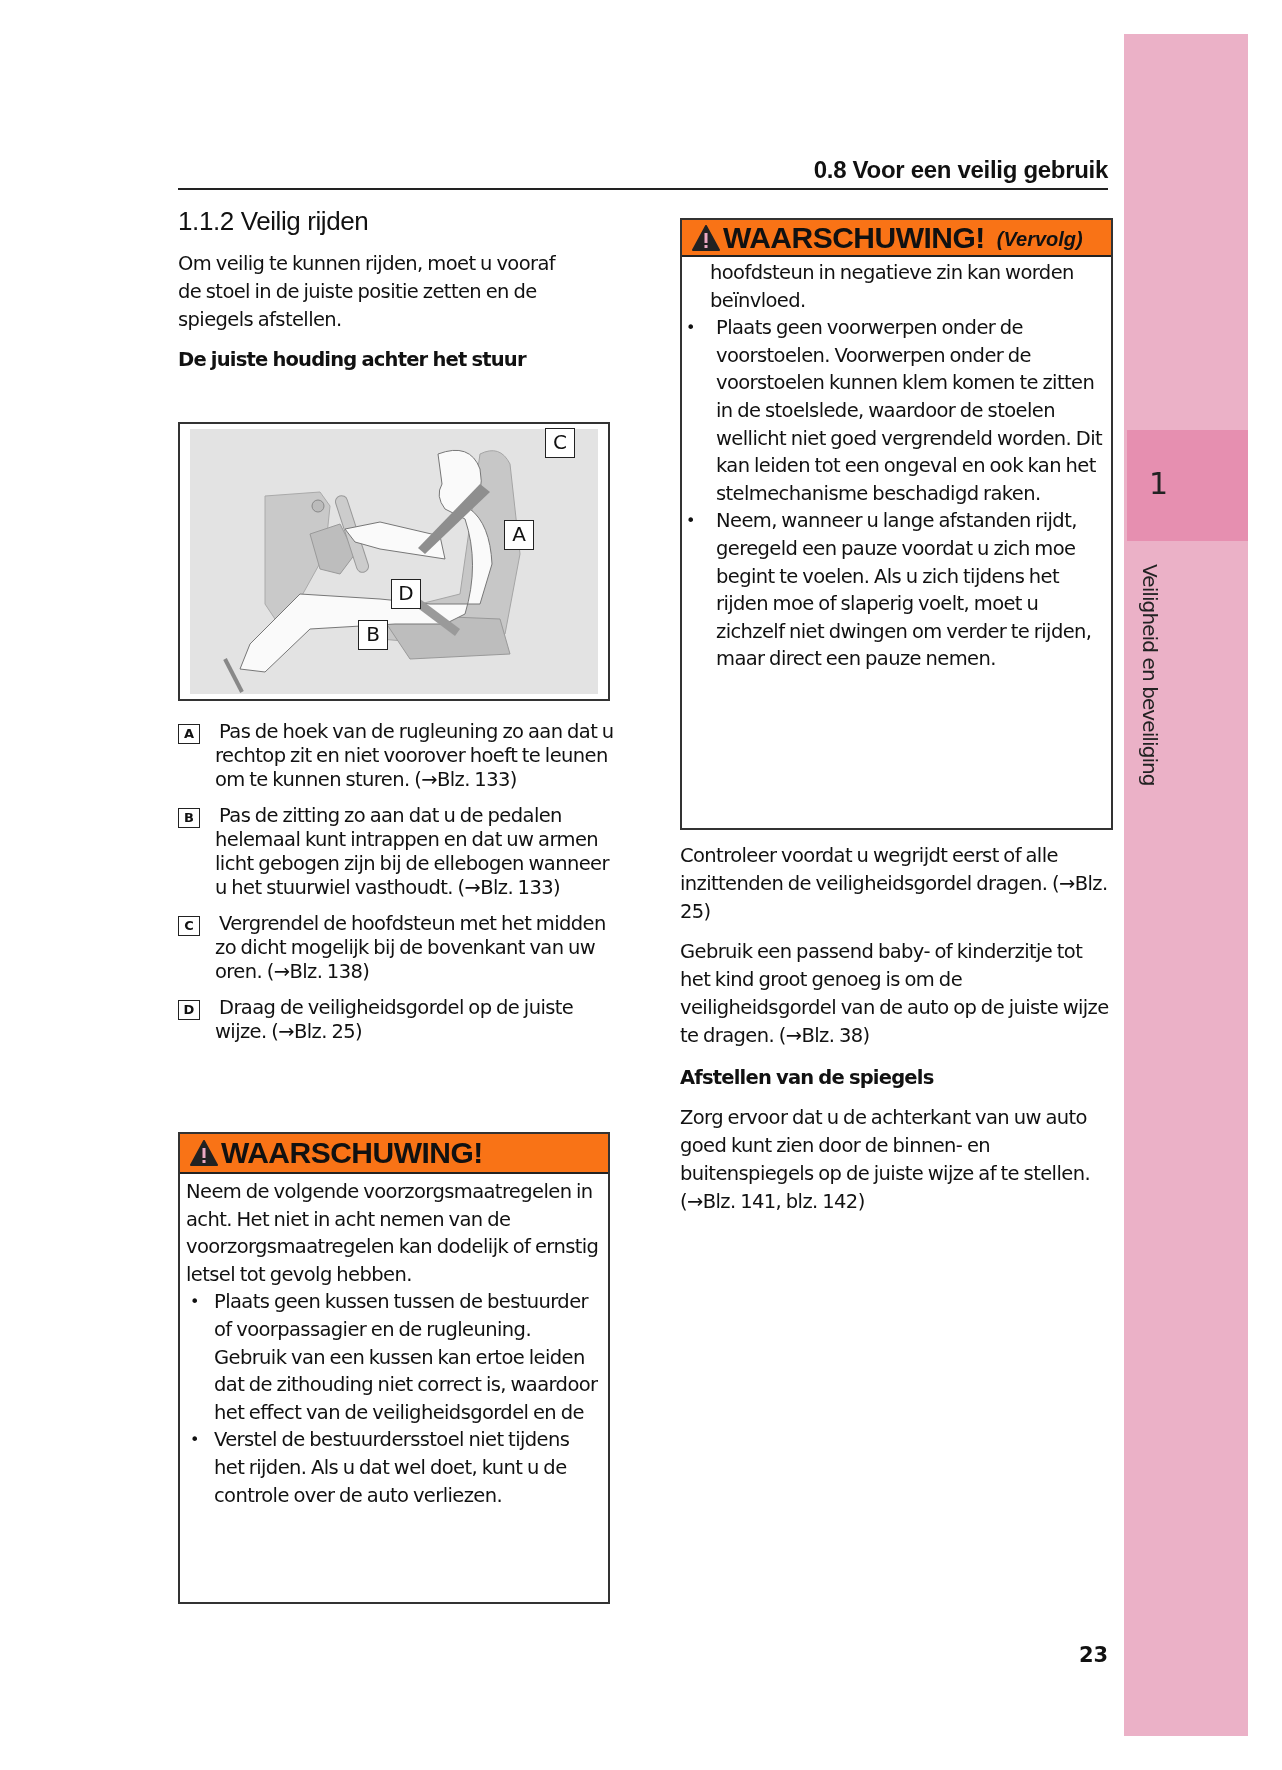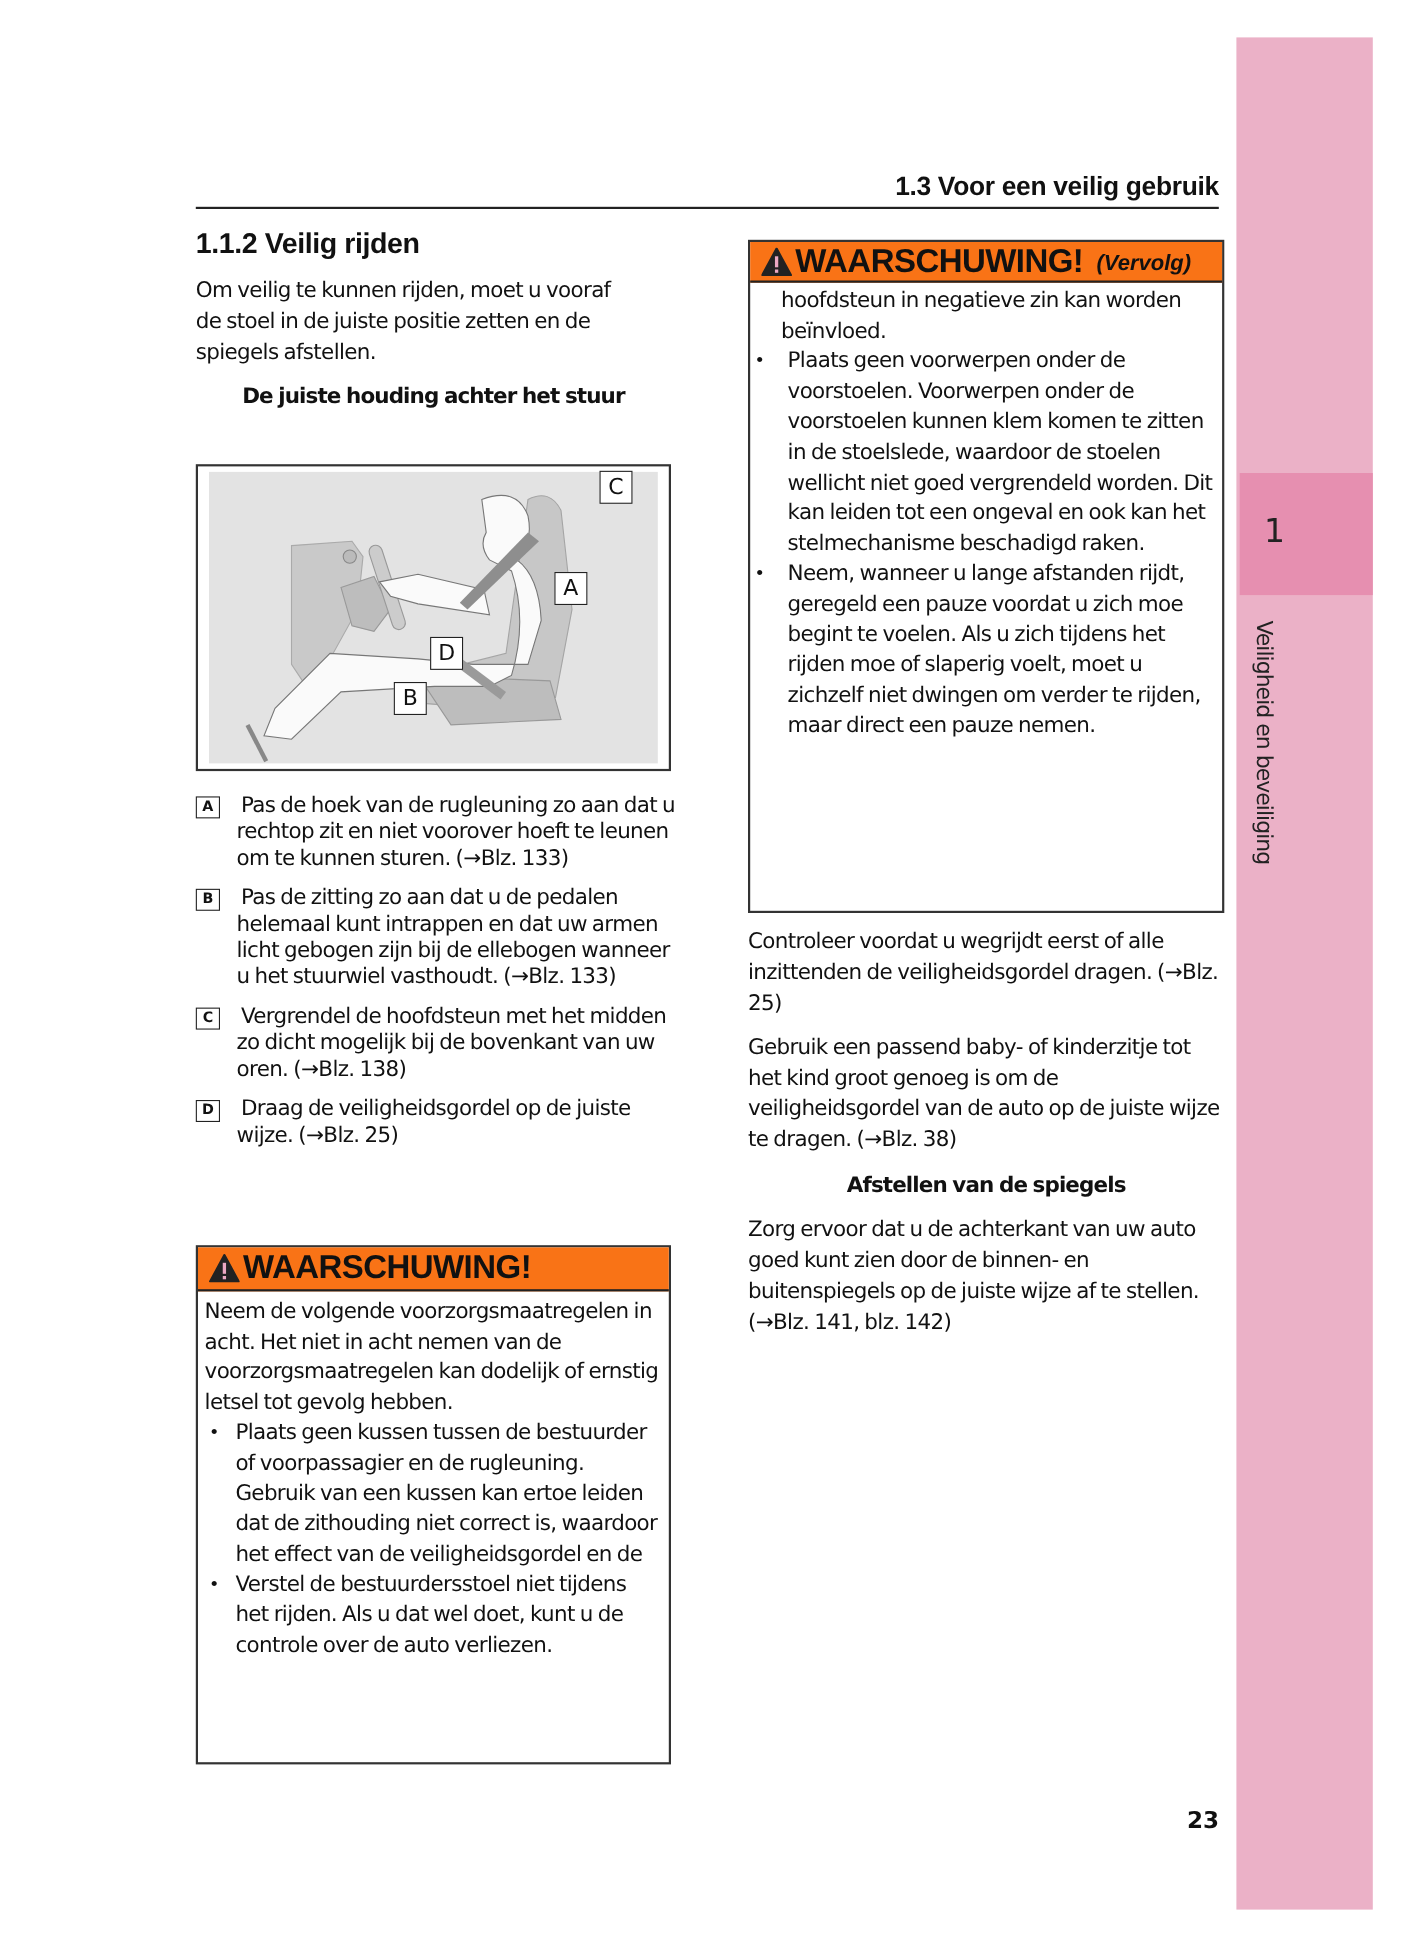--- a/index.html
+++ b/index.html
@@ -13,30 +13,30 @@
   .page-header .section {
     position: absolute; right: 0; top: 4px;
     font-family: "Liberation Sans", sans-serif; font-weight: bold; font-size: 24px;
     letter-spacing: -0.3px;
   }
 
   .col-left { position: absolute; left: 178px; top: 206px; width: 432px; }
   .col-right { position: absolute; left: 680px; top: 218px; width: 433px; }
 
   .h2 {
-    font-family: "Liberation Sans", sans-serif; font-weight: bold; font-size: 26px;
+    font-family: "Liberation Sans", sans-serif; font-weight: normal; font-size: 26px;
     letter-spacing: -0.4px; height: 44px;
   }
   .p {
     font-family: "DejaVu Sans", sans-serif; font-size: 19.5px; line-height: 28px;
     letter-spacing: -0.6px; word-spacing: -1px;
   }
   .h3 {
     font-family: "DejaVu Sans", sans-serif; font-weight: bold; font-size: 19.5px;
-    letter-spacing: -0.8px; word-spacing: -1px; line-height: 28px; text-align: center;
+    letter-spacing: -0.8px; word-spacing: -1px; line-height: 28px;
   }
 
   .figure {
     position: absolute; left: 0; top: 216px; width: 432px; height: 279px;
     border: 2px solid #333; background: #fff;
   }
   .figure .bg { position: absolute; left: 10px; top: 5px; right: 10px; bottom: 5px; background: #e3e3e3; }
   .figure svg { position: absolute; left: 0; top: 0; }
   .callout {
     position: absolute; width: 30px; height: 30px; border: 1.5px solid #222; background: #fff;
@@ -96,21 +96,21 @@
   }
   .page-number {
     position: absolute; left: 1079px; top: 1643px;
     font-family: "DejaVu Sans", sans-serif; font-weight: bold; font-size: 21px; color: #111;
   }
 </style>
 </head>
 <body>
 
 <div class="page-header">
-  <span class="section">1.3  Voor een veilig gebruik</span>
+  <span class="section">0.8  Voor een veilig gebruik</span>
 </div>
 
 <div class="col-left">
   <div class="h2">1.1.2  Veilig rijden</div>
   <div class="p" style="width:400px;">Om veilig te kunnen rijden, moet u vooraf de stoel in de juiste positie zetten en de spiegels afstellen.</div>
   <div class="h3" style="margin-top:12px;">De juiste houding achter het stuur</div>
 
   <div class="figure">
     <div class="bg"></div>
     <svg width="432" height="279" viewBox="0 0 432 279">

